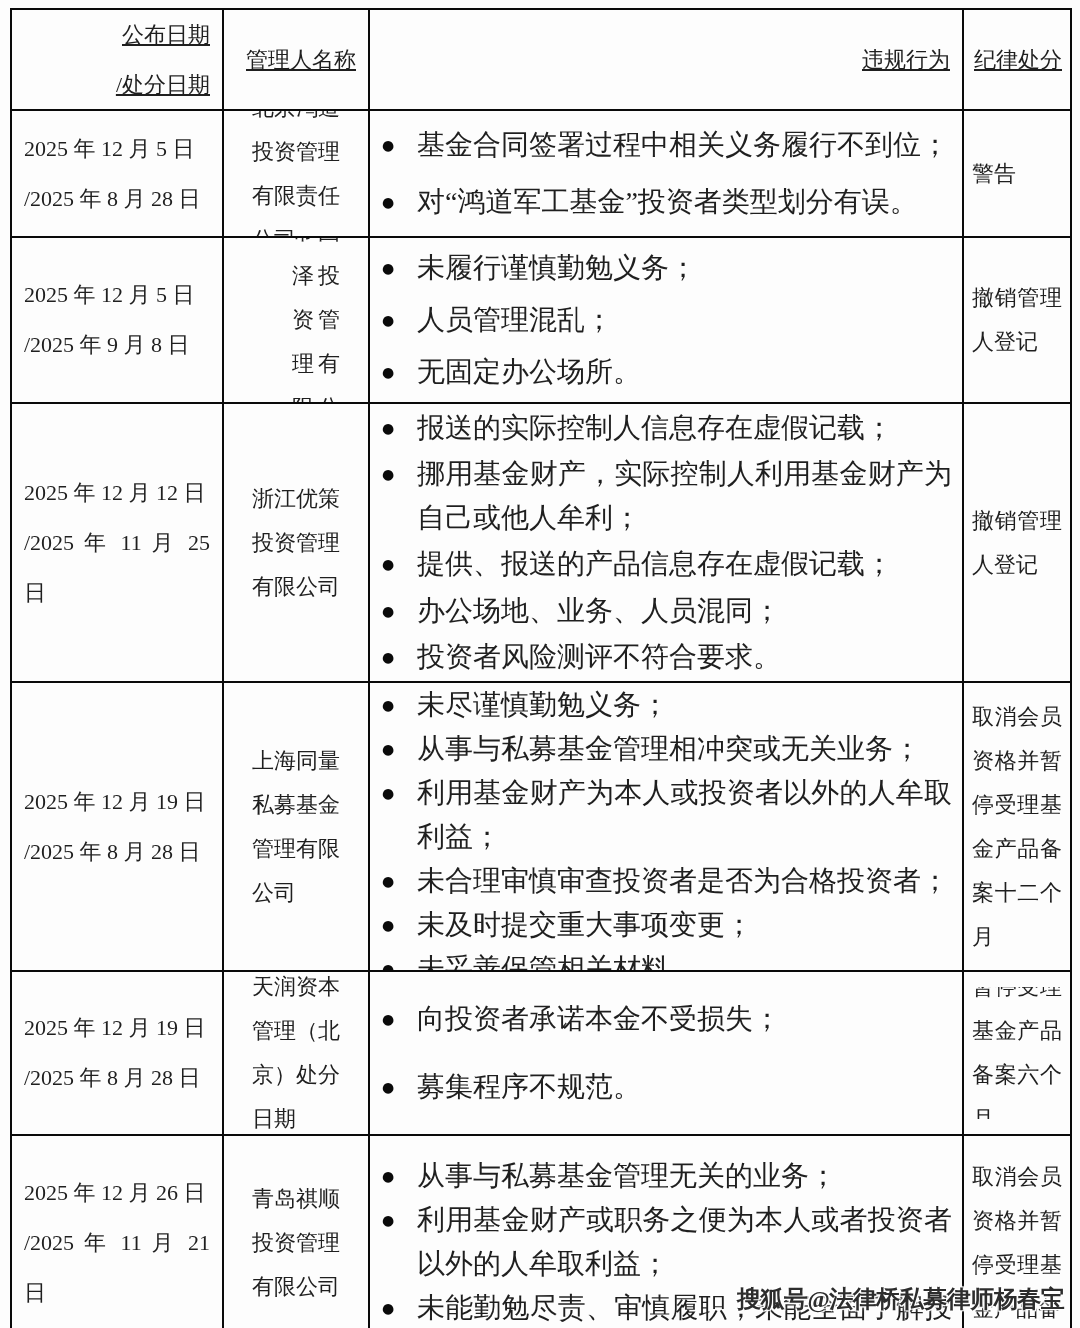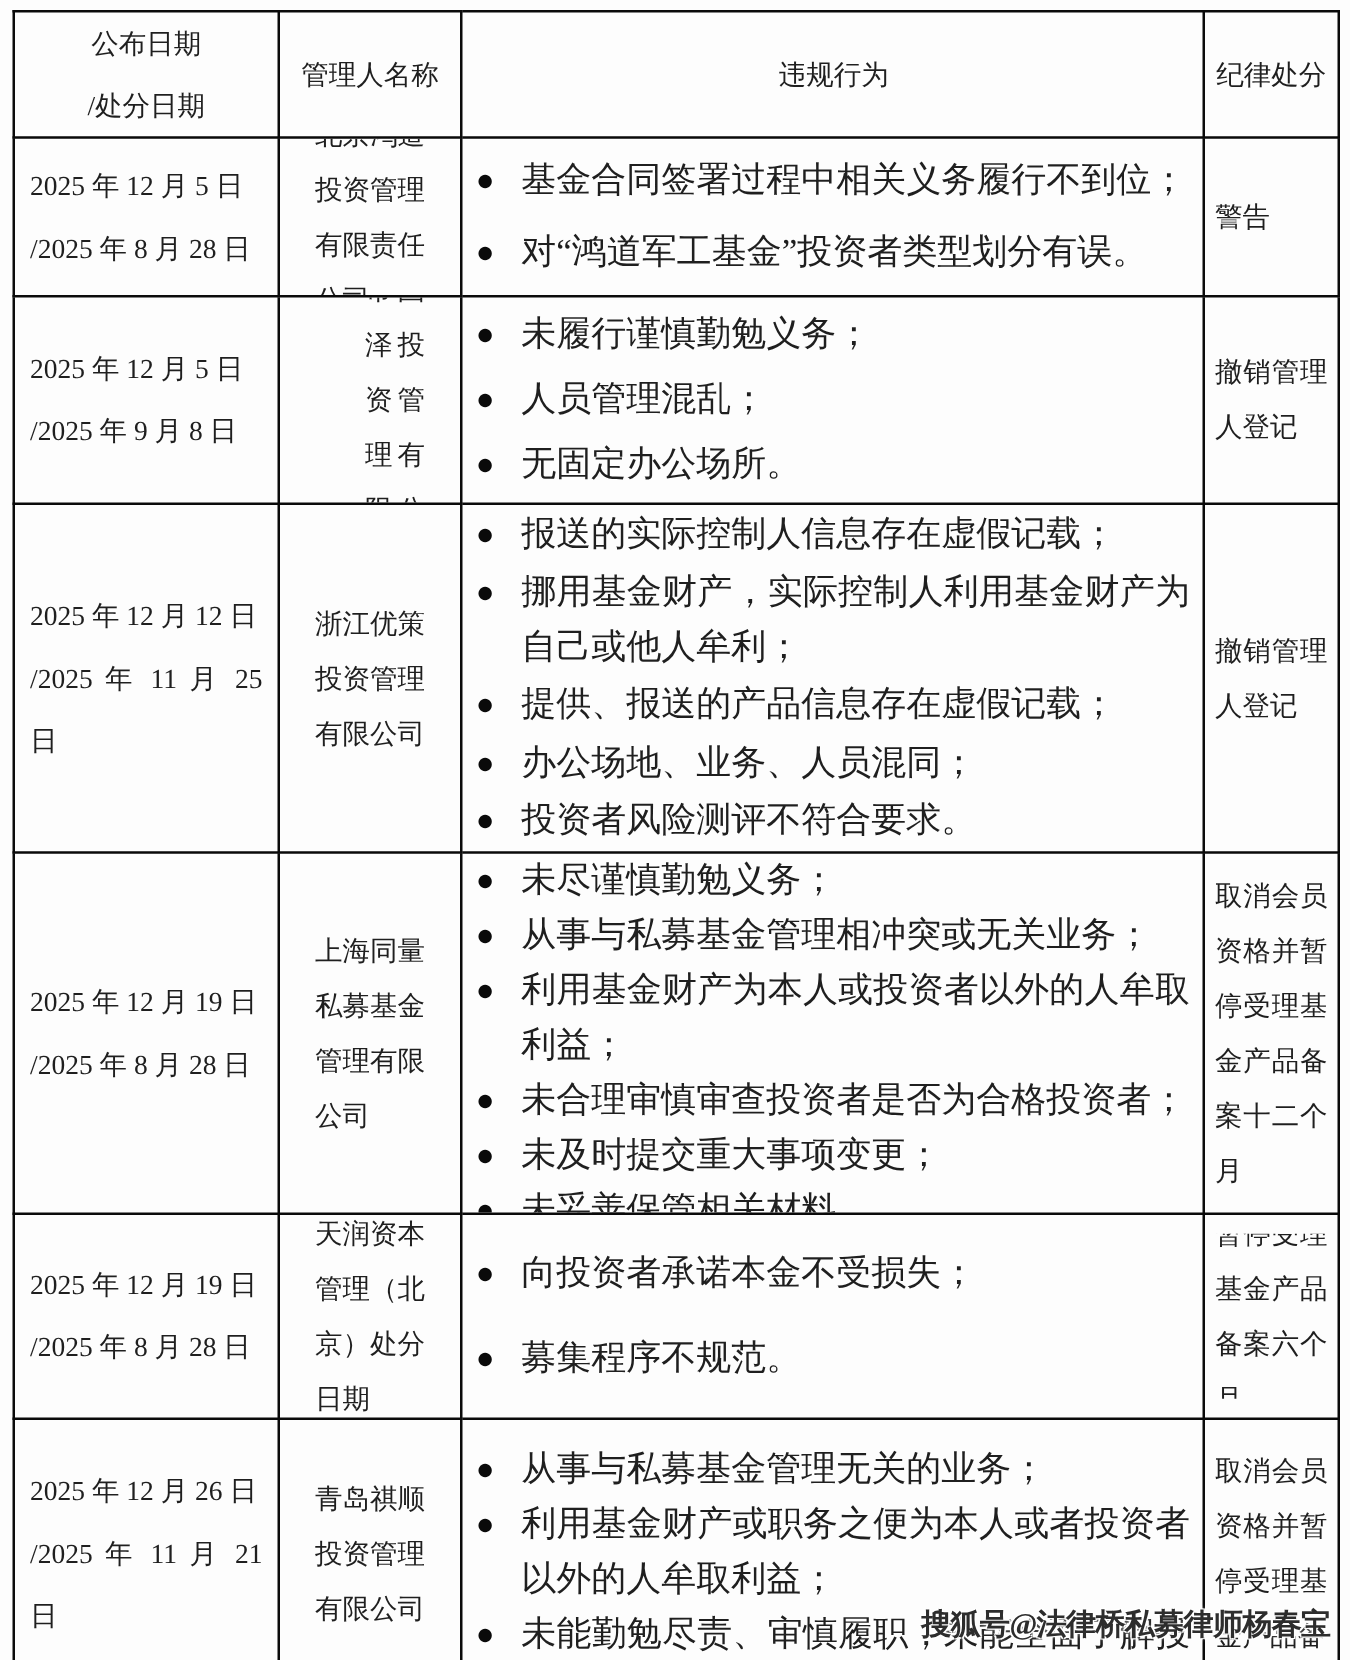--- a/index.html
+++ b/index.html
@@ -43,21 +43,21 @@
     line-height:44px;
     text-align:justify; text-align-last:left;
     text-justify:inter-character;
   }
   .cell-pun {
     padding:0 8px;
     line-height:44px;
     text-align:justify; text-align-last:left;
     text-justify:inter-character;
   }
-  .hdr-cell { padding:0 12px; line-height:44px; text-align:center; }
+  .hdr-cell { padding:0 12px; line-height:44px; text-align:right;text-decoration:underline; }
   .vlist {
     justify-content:space-evenly;
     padding:0 10px 0 12px;
   }
   .vitem { display:flex; align-items:flex-start; }
   .bullet {
     flex:0 0 auto; width:16px; margin-right:19px;
     font-size:14px; line-height:44px; color:#0a0a0a;
     font-family:"DejaVu Sans",sans-serif;
   }

